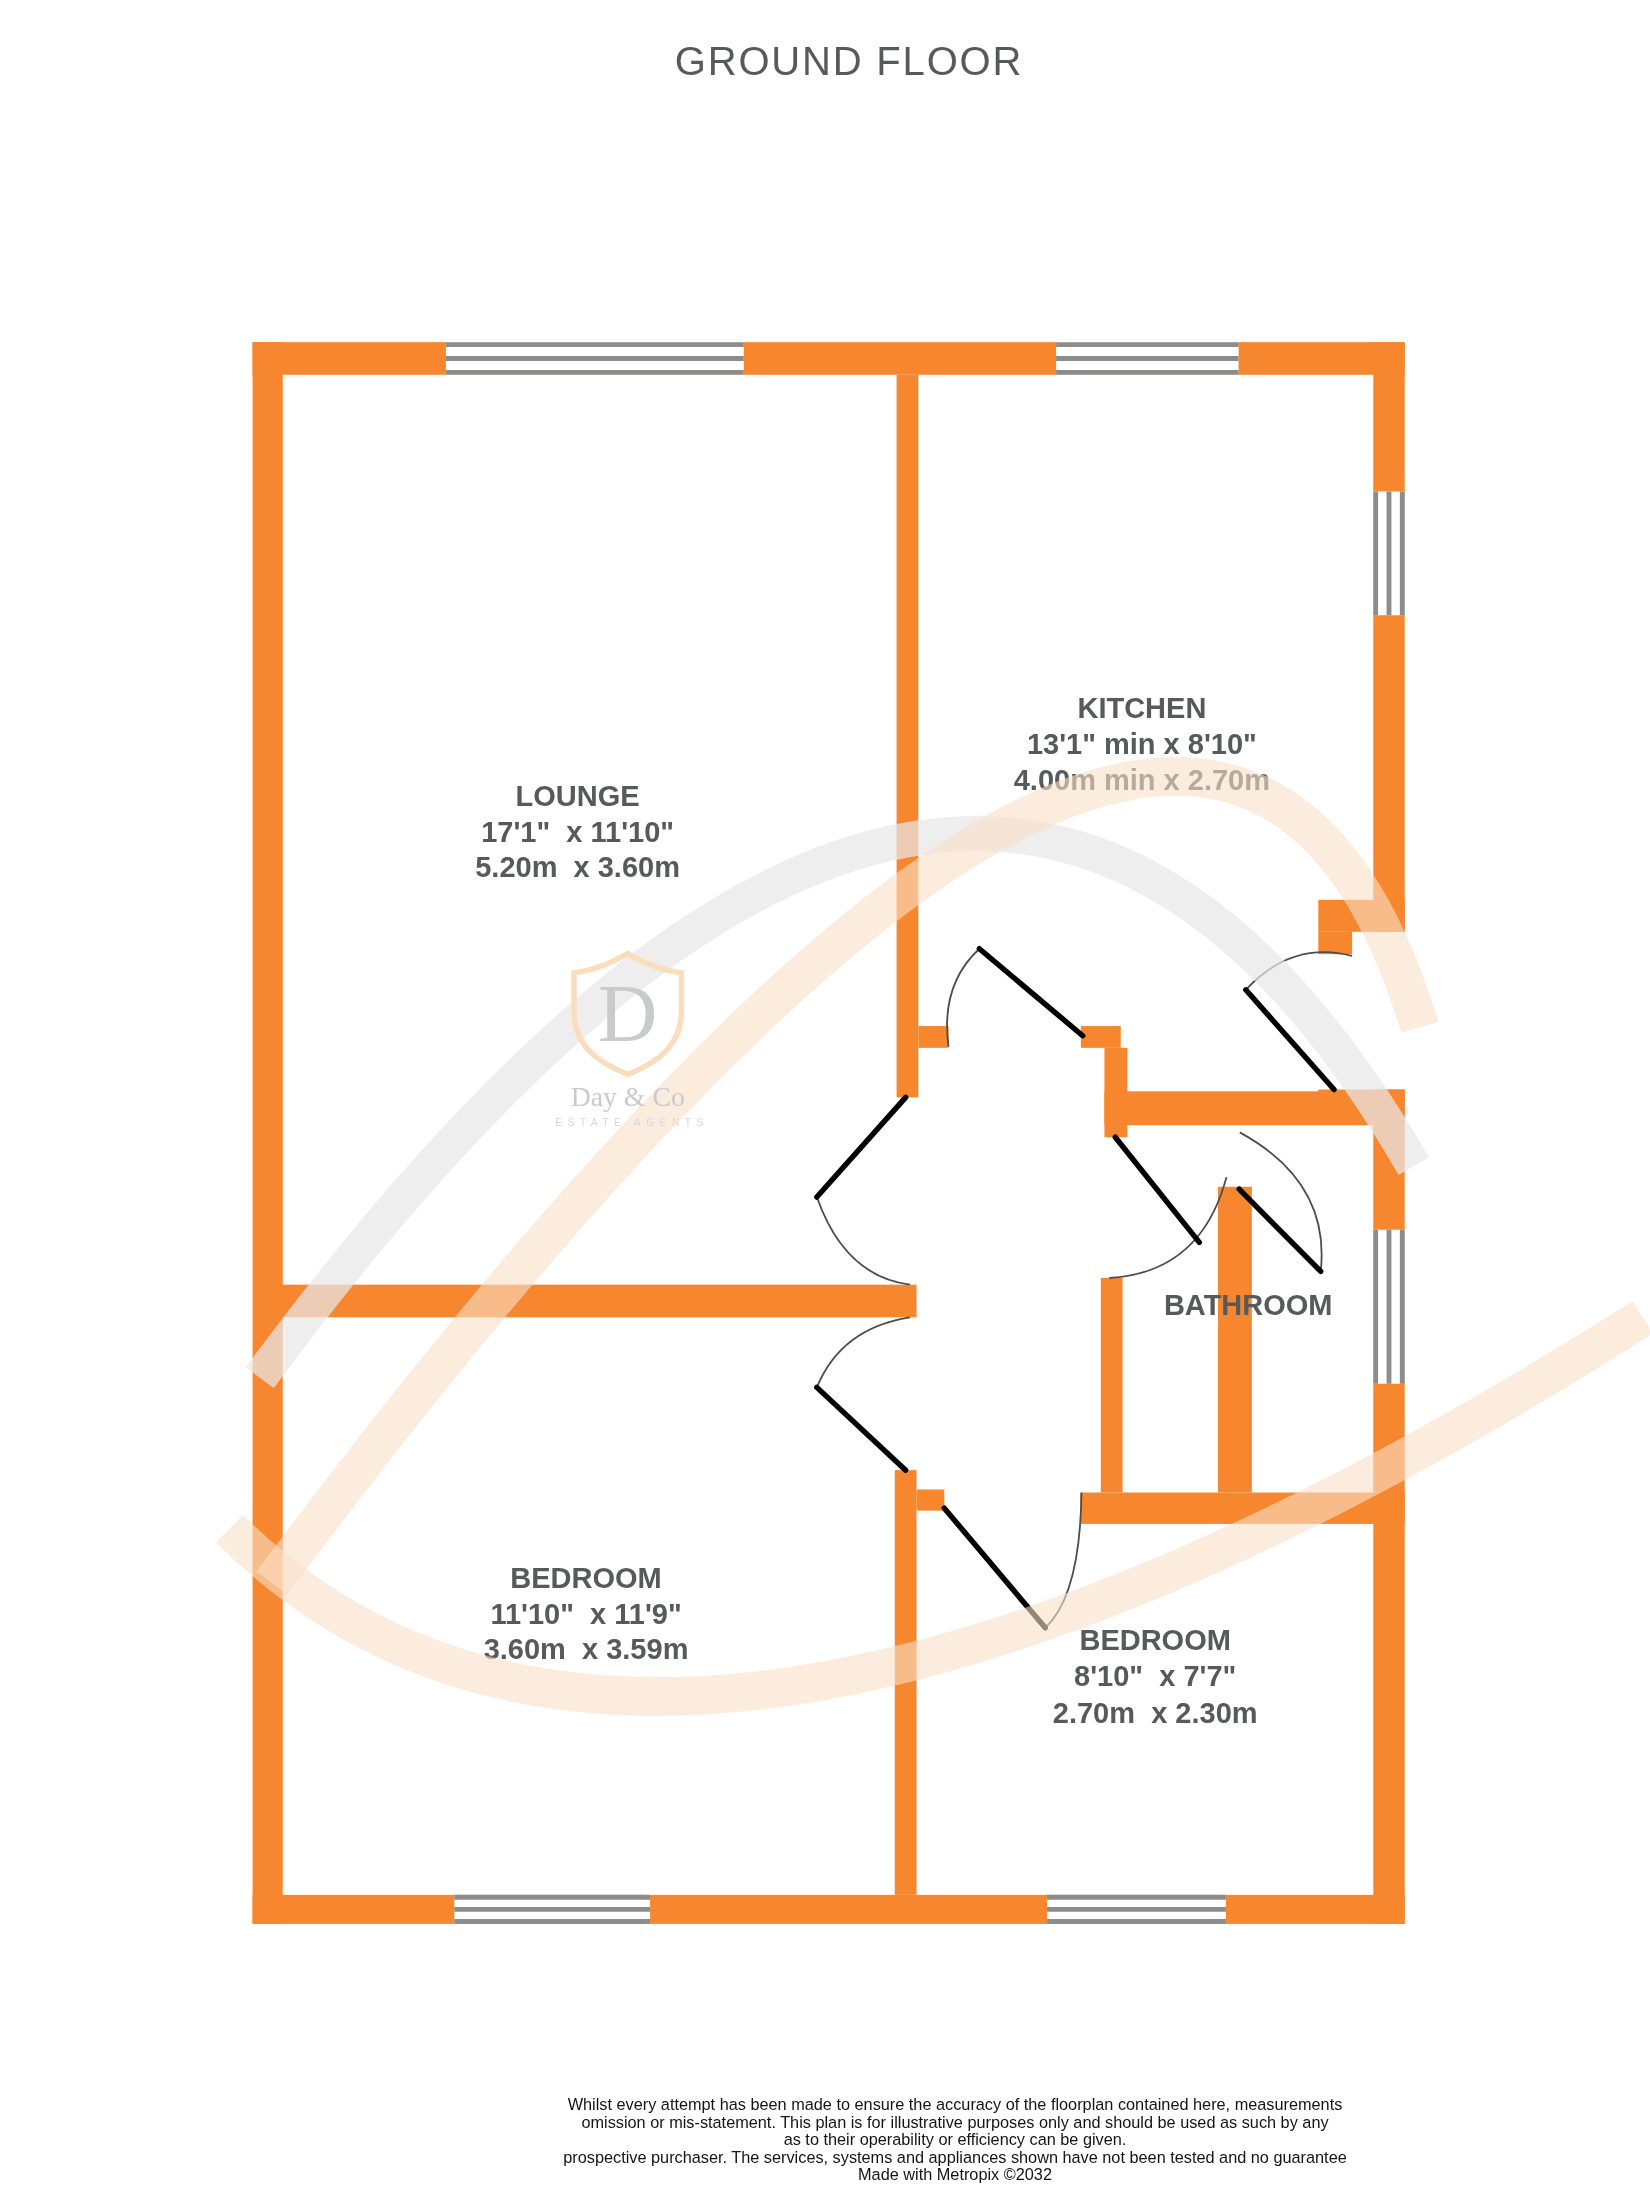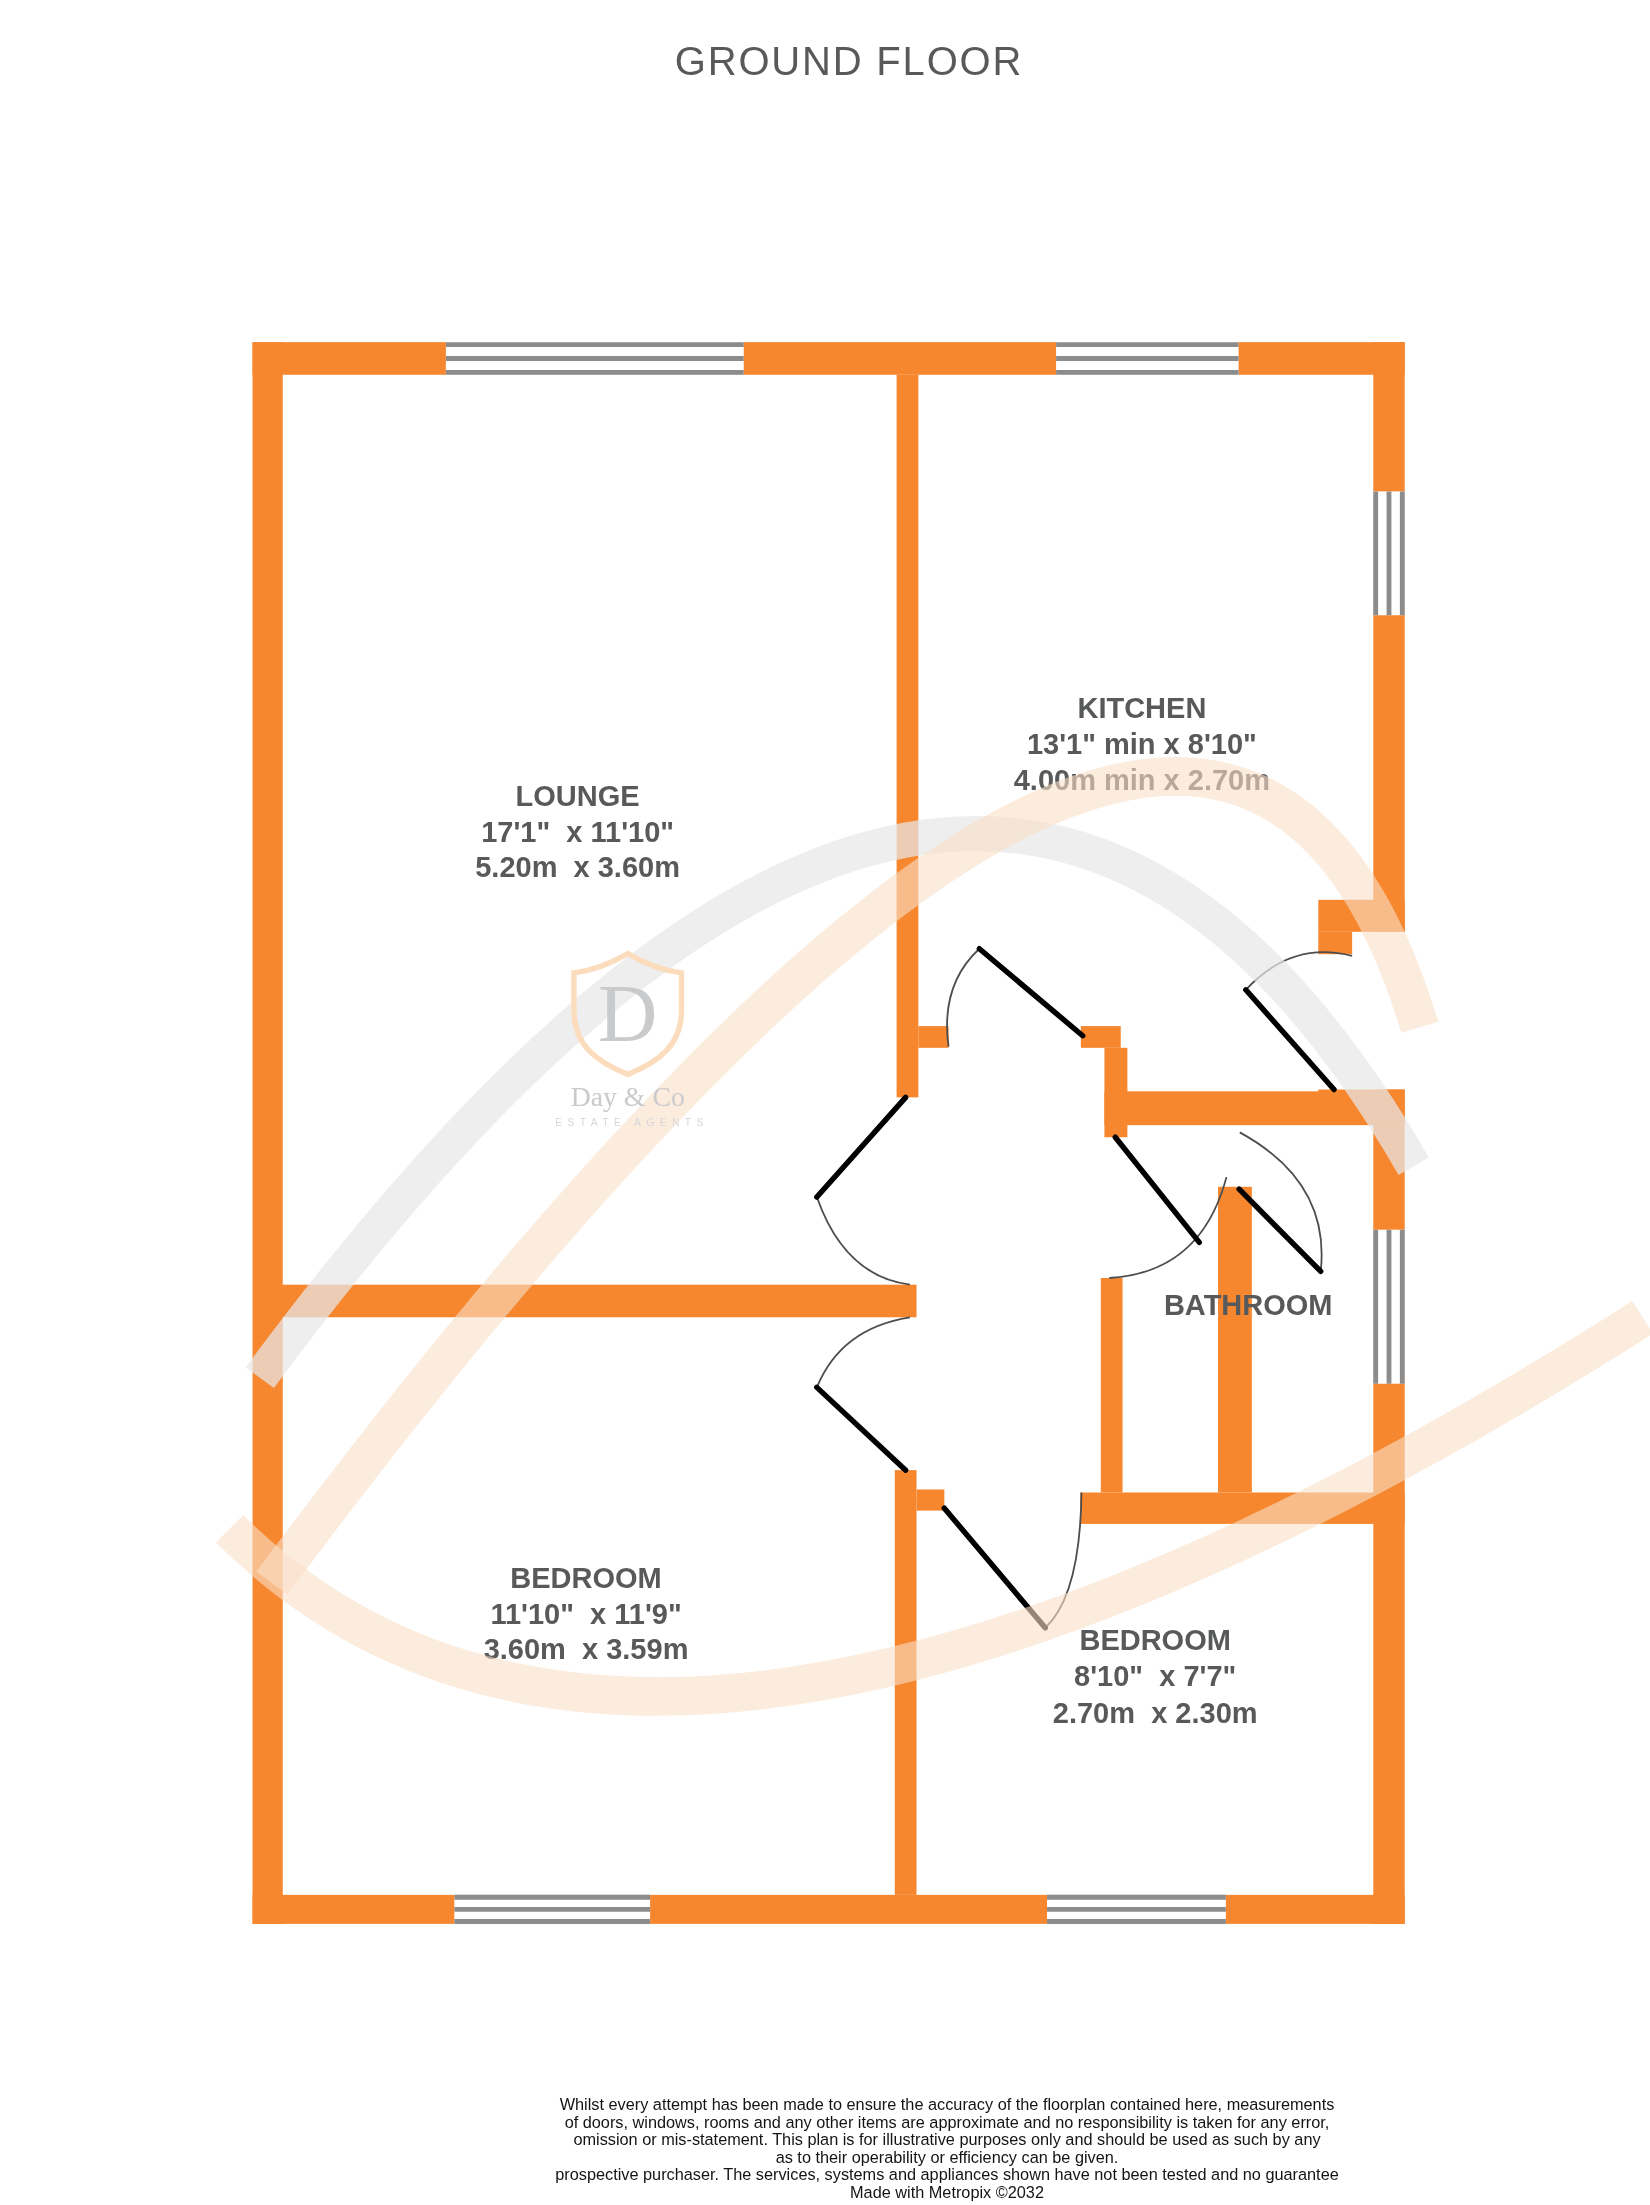--- a/index.html
+++ b/index.html
@@ -15,21 +15,21 @@
   .arc{stroke:var(--c-doorArc);stroke-width:3;fill:none;}
   .room-label{fill:var(--c-label);font-family:"Liberation Sans",sans-serif;
        font-weight:bold;font-size:48px;text-anchor:middle;white-space:pre;}
   .wm-shield{stroke:var(--c-shield);stroke-width:9;fill:none;}
   .wm-swoosh-gray{stroke:var(--c-swooshGray);stroke-width:58;fill:none;opacity:.72;}
   .wm-swoosh-orange{stroke:var(--c-swooshOrange);stroke-width:64;fill:none;opacity:.6;}
   .wm-d{fill:var(--c-wmText);font-family:"Liberation Serif",serif;font-size:136px;text-anchor:middle;}
   .wm-name{fill:var(--c-wmText);font-family:"Liberation Serif",serif;font-size:46px;text-anchor:middle;}
   .wm-tag{fill:var(--c-wmTag);font-family:"Liberation Sans",sans-serif;font-size:17px;
        letter-spacing:9px;text-anchor:middle;}
-  .disclaimer{position:absolute;top:2096px;left:252px;width:1390px;text-align:center;
+  .disclaimer{position:absolute;top:2096px;left:260px;width:1390px;text-align:center;
        font-size:16.3px;line-height:17.5px;color:var(--c-disclaimer);}
   .disclaimer span{display:block;}
 </style>
 </head>
 <body>
 
 <div class="page-title">GROUND FLOOR</div>
 
 <svg id="plan" width="1650" height="2205" viewBox="0 0 2731 3649" xmlns="http://www.w3.org/2000/svg">
 
@@ -148,19 +148,18 @@
     <path class="wm-swoosh-orange" d="M380,2530 Q1077,3225 2719,2180"></path>
     <path class="wm-shield" d="M1039,1578 C1005,1598 972,1607 950,1610 L950,1672 C950,1730 988,1758 1039,1778 C1090,1758 1128,1730 1128,1672 L1128,1610 C1106,1607 1073,1598 1039,1578 Z"></path>
     <text class="wm-d" x="1039" y="1722">D</text>
     <text class="wm-name" x="1039" y="1830">Day &amp; Co</text>
     <text class="wm-tag" x="1046" y="1864">ESTATE AGENTS</text>
   </g>
 </svg>
 
 <div class="disclaimer">
   <span>Whilst every attempt has been made to ensure the accuracy of the floorplan contained here, measurements</span>
-  <span>of doors, windows, rooms and any other items are approximate and no responsibility is taken for any error,</span>
   <span>omission or mis-statement. This plan is for illustrative purposes only and should be used as such by any</span>
   <span>as to their operability or efficiency can be given.</span>
   <span>prospective purchaser. The services, systems and appliances shown have not been tested and no guarantee</span>
   <span>Made with Metropix ©2032</span>
 </div>
 
 
 </body></html>

